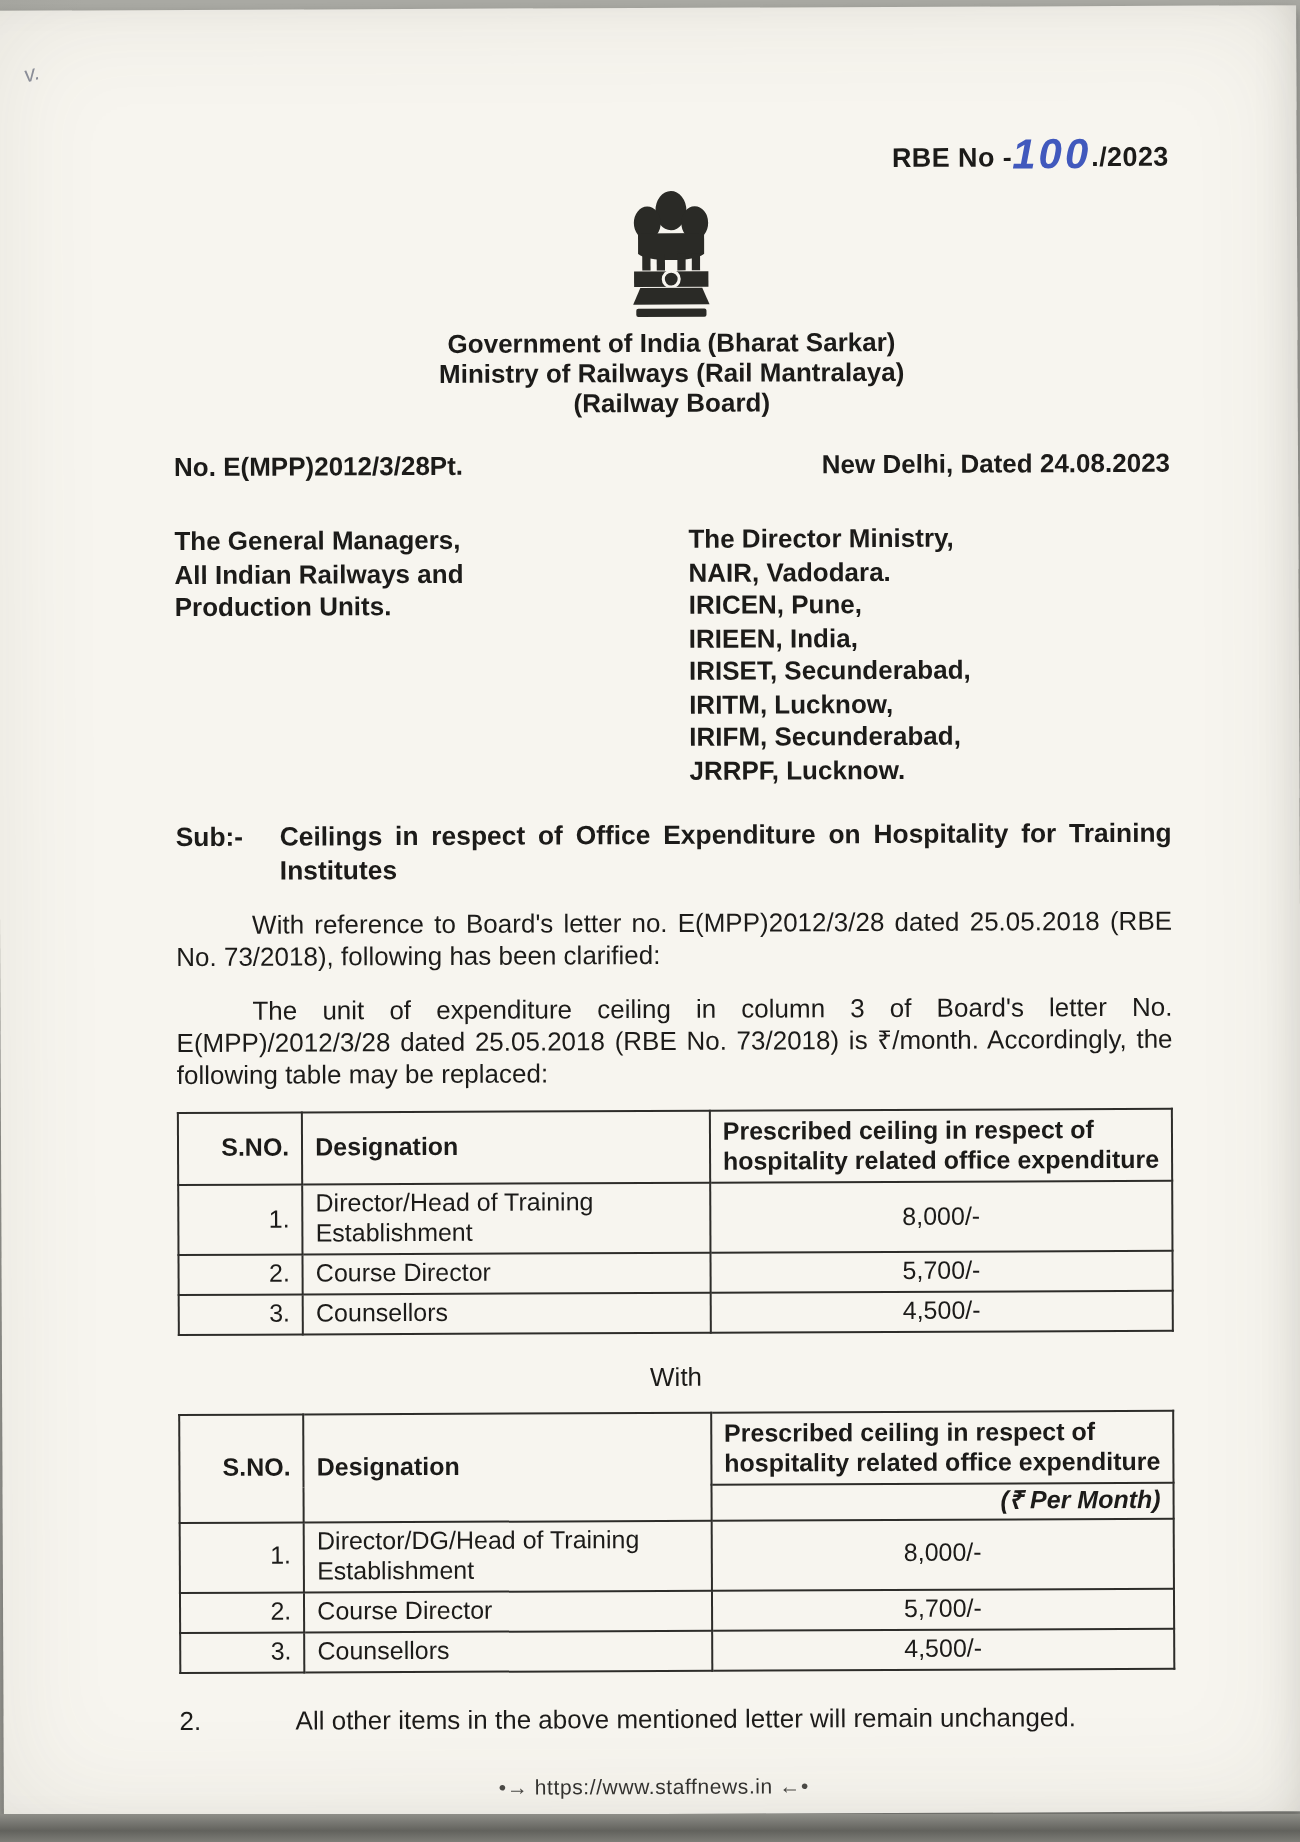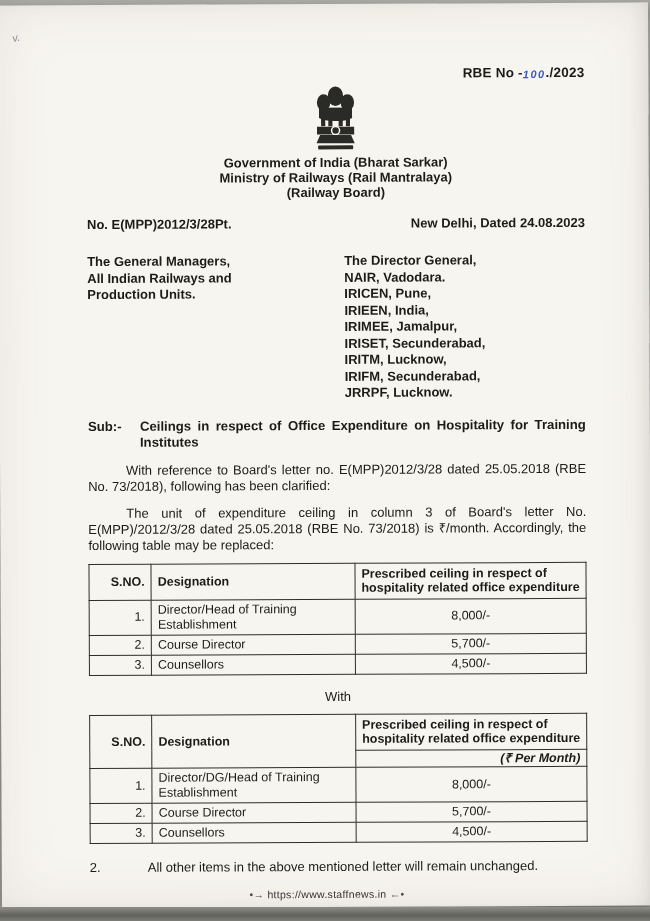--- a/index.html
+++ b/index.html
@@ -20,21 +20,21 @@
     box-shadow: inset 0 0 55px rgba(90,85,70,0.10), inset -10px 0 25px -14px rgba(0,0,0,0.18), 0 3px 6px rgba(0,0,0,0.35);
     padding:62px 64px 0 88px;
   }
   .corner-shade-tl { position:absolute; top:0; left:0; width:60px; height:26px;
     background:linear-gradient(125deg,#a5a59f 0%, rgba(165,165,159,0) 55%); }
   .corner-shade-tr { position:absolute; top:0; right:0; width:70px; height:22px;
     background:linear-gradient(235deg,#a8a8a2 0%, rgba(168,168,162,0) 55%); }
   .pen-mark { position:absolute; top:26px; left:14px; color:#8a8d97; font-size:11px; transform:rotate(-14deg); font-style:italic; }
 
   .rbe-line { text-align:right; font-weight:bold; font-size:13.5px; letter-spacing:0.2px; }
-  .handwritten { color:#4159bd; font-size:11px; font-style:italic; font-weight:600; letter-spacing:1.5px; position:relative; top:1px; }
+  .handwritten { color:#4159bd; font-size:21px; font-style:italic; font-weight:600; letter-spacing:1.5px; position:relative; top:1px; }
 
   .emblem-wrap { text-align:center; margin-top:5px; height:66px; }
   .emblem-wrap svg { display:inline-block; }
 
   .org-block { text-align:center; margin-top:3px; font-weight:bold; font-size:13px; line-height:15px; }
 
   .ref-row { display:flex; justify-content:space-between; margin-top:16px; font-weight:bold; font-size:13px; }
 
   .addr-row { display:flex; margin-top:22px; font-weight:bold; font-size:13px; line-height:16.5px; }
   .addr-left { flex:0 0 257px; }
@@ -113,25 +113,24 @@
       <span>New Delhi, Dated  24.08.2023</span>
     </div>
 
     <div class="addr-row">
       <div class="addr-left">
         <span class="addr-line">The General Managers,</span>
         <span class="addr-line">All Indian Railways and</span>
         <span class="addr-line">Production Units.</span>
       </div>
       <div class="addr-right">
-        <span class="addr-line">The Director General,</span>
+        <span class="addr-line">The Director Ministry,</span>
         <span class="addr-line">NAIR, Vadodara.</span>
         <span class="addr-line">IRICEN, Pune,</span>
         <span class="addr-line">IRIEEN, India,</span>
-        <span class="addr-line">IRIMEE, Jamalpur,</span>
         <span class="addr-line">IRISET, Secunderabad,</span>
         <span class="addr-line">IRITM, Lucknow,</span>
         <span class="addr-line">IRIFM, Secunderabad,</span>
         <span class="addr-line">JRRPF,  Lucknow.</span>
       </div>
     </div>
 
     <div class="subject">
       <span class="subject-label">Sub:-</span>
       <span class="subject-text">Ceilings in respect of Office Expenditure on Hospitality for Training Institutes</span>

